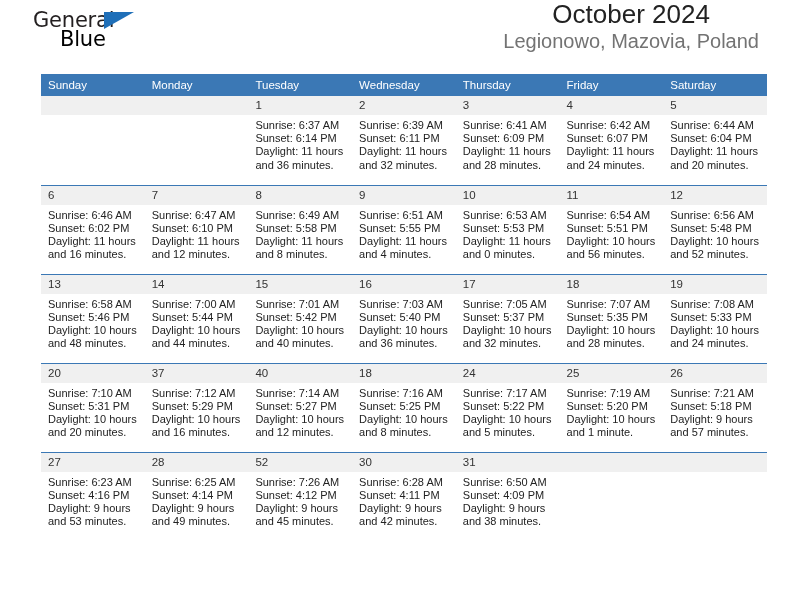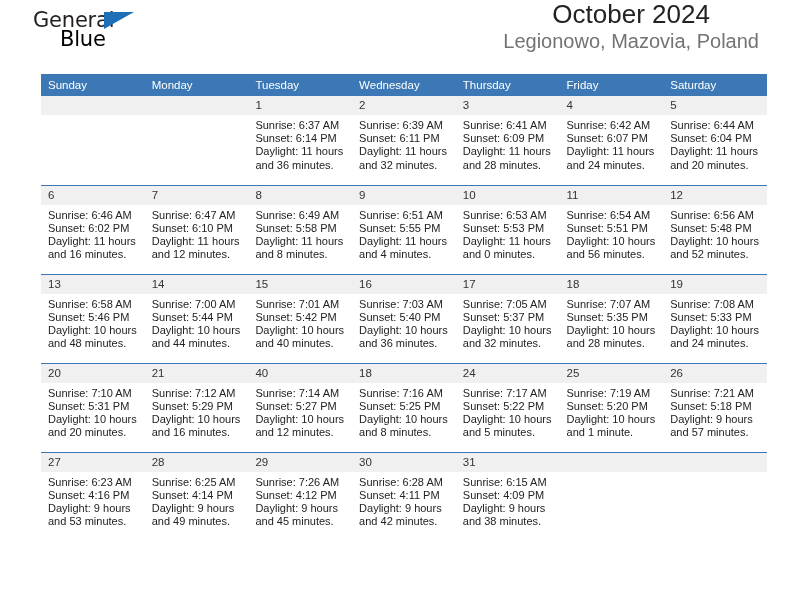--- a/index.html
+++ b/index.html
@@ -423,21 +423,21 @@
               <div class="events">
                 <div>Sunrise: 7:10 AM</div>
                 <div>Sunset: 5:31 PM</div>
                 <div class="daylight">Daylight: 10 hours</div>
                 <div class="daylight">and 20 minutes.</div>
               </div>
             </div>
           </td>
         <td>
             <div class="cell-inner">
-              <div class="daynum">21</div>
+              <div class="daynum">37</div>
               <div class="events">
                 <div>Sunrise: 7:12 AM</div>
                 <div>Sunset: 5:29 PM</div>
                 <div class="daylight">Daylight: 10 hours</div>
                 <div class="daylight">and 16 minutes.</div>
               </div>
             </div>
           </td>
         <td>
             <div class="cell-inner">
@@ -514,21 +514,21 @@
               <div class="events">
                 <div>Sunrise: 6:25 AM</div>
                 <div>Sunset: 4:14 PM</div>
                 <div class="daylight">Daylight: 9 hours</div>
                 <div class="daylight">and 49 minutes.</div>
               </div>
             </div>
           </td>
         <td>
             <div class="cell-inner">
-              <div class="daynum">29</div>
+              <div class="daynum">52</div>
               <div class="events">
                 <div>Sunrise: 7:26 AM</div>
                 <div>Sunset: 4:12 PM</div>
                 <div class="daylight">Daylight: 9 hours</div>
                 <div class="daylight">and 45 minutes.</div>
               </div>
             </div>
           </td>
         <td>
             <div class="cell-inner">
@@ -538,21 +538,21 @@
                 <div>Sunset: 4:11 PM</div>
                 <div class="daylight">Daylight: 9 hours</div>
                 <div class="daylight">and 42 minutes.</div>
               </div>
             </div>
           </td>
         <td>
             <div class="cell-inner">
               <div class="daynum">31</div>
               <div class="events">
-                <div>Sunrise: 6:15 AM</div>
+                <div>Sunrise: 6:50 AM</div>
                 <div>Sunset: 4:09 PM</div>
                 <div class="daylight">Daylight: 9 hours</div>
                 <div class="daylight">and 38 minutes.</div>
               </div>
             </div>
           </td>
         <td>
             <div class="cell-inner">
               <div class="daynum"></div>
               <div class="events">

